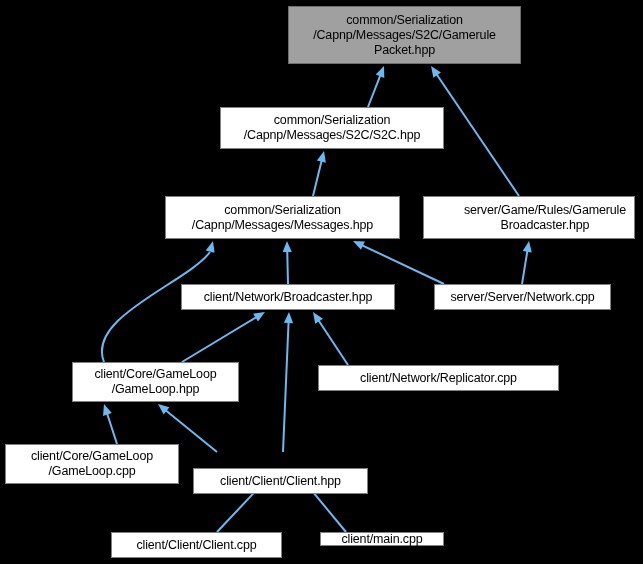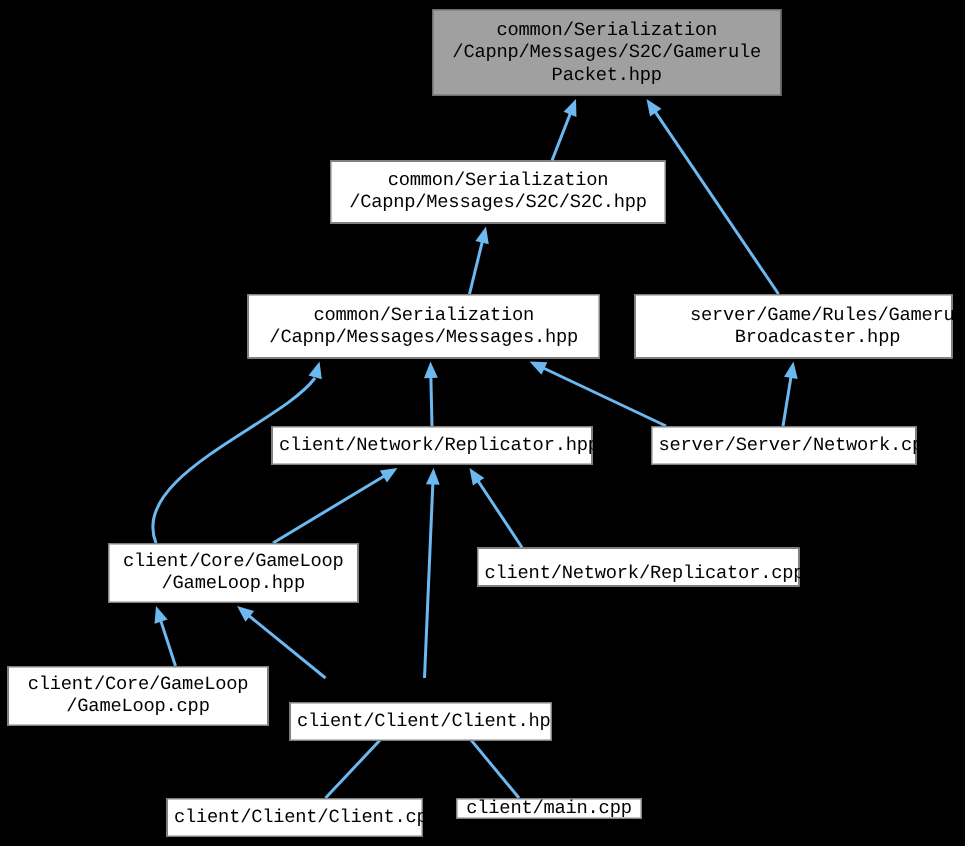--- a/index.html
+++ b/index.html
@@ -6,21 +6,21 @@
     margin: 0;
     padding: 0;
     background: #000000;
   }
   #graph-root {
     position: relative;
     width: 643px;
     height: 564px;
     background: #000000;
     overflow: hidden;
-    font-family: Liberation Mono, monospace;
+    font-family: Liberation Sans, sans-serif;
   }
   #edge-layer {
     position: absolute;
     left: 0;
     top: 0;
     width: 643px;
     height: 564px;
     pointer-events: none;
   }
   .node {
@@ -86,24 +86,24 @@
   <div id="node-layer">
       <div class="node root" style="left: 288px; top: 6px; width: 233px; height: 58px;"><span class="node-label">common/Serialization
 /Capnp/Messages/S2C/Gamerule
 Packet.hpp</span></div>
       <div class="node" style="left: 220px; top: 107px; width: 224px; height: 42px;"><span class="node-label">common/Serialization
 /Capnp/Messages/S2C/S2C.hpp</span></div>
       <div class="node" style="left: 165px; top: 196px; width: 235px; height: 43px;"><span class="node-label">common/Serialization
 /Capnp/Messages/Messages.hpp</span></div>
       <div class="node" style="left: 423px; top: 196px; width: 212px; height: 43px; padding-left: 32px;"><span class="node-label">server/Game/Rules/Gamerule
 Broadcaster.hpp</span></div>
-      <div class="node" style="left: 181px; top: 284px; width: 214px; height: 26px;"><span class="node-label">client/Network/Replicator.hpp</span></div>
+      <div class="node" style="left: 181px; top: 284px; width: 214px; height: 26px;"><span class="node-label">client/Network/Broadcaster.hpp</span></div>
       <div class="node" style="left: 434px; top: 284px; width: 177px; height: 26px;"><span class="node-label">server/Server/Network.cpp</span></div>
       <div class="node" style="left: 72px; top: 362px; width: 167px; height: 40px;"><span class="node-label">client/Core/GameLoop
 /GameLoop.hpp</span></div>
-      <div class="node" style="left: 318px; top: 365px; width: 215px; height: 26px; align-items: flex-end;"><span class="node-label">client/Network/Replicator.cpp</span></div>
+      <div class="node" style="left: 318px; top: 365px; width: 241px; height: 26px;"><span class="node-label">client/Network/Replicator.cpp</span></div>
       <div class="node" style="left: 5px; top: 444px; width: 174px; height: 40px;"><span class="node-label">client/Core/GameLoop
 /GameLoop.cpp</span></div>
       <div class="node" style="left: 193px; top: 452px; width: 175px; height: 26px; margin-top: 16px;"><span class="node-label">client/Client/Client.hpp</span></div>
       <div class="node" style="left: 111px; top: 532px; width: 171px; height: 26px;"><span class="node-label">client/Client/Client.cpp</span></div>
-      <div class="node" style="left: 304px; top: 532px; width: 124px; height: 14px;"><span class="node-label">client/main.cpp</span></div>
+      <div class="node" style="left: 320px; top: 532px; width: 124px; height: 14px;"><span class="node-label">client/main.cpp</span></div>
     </div>
 </div>
 
 </body></html>

